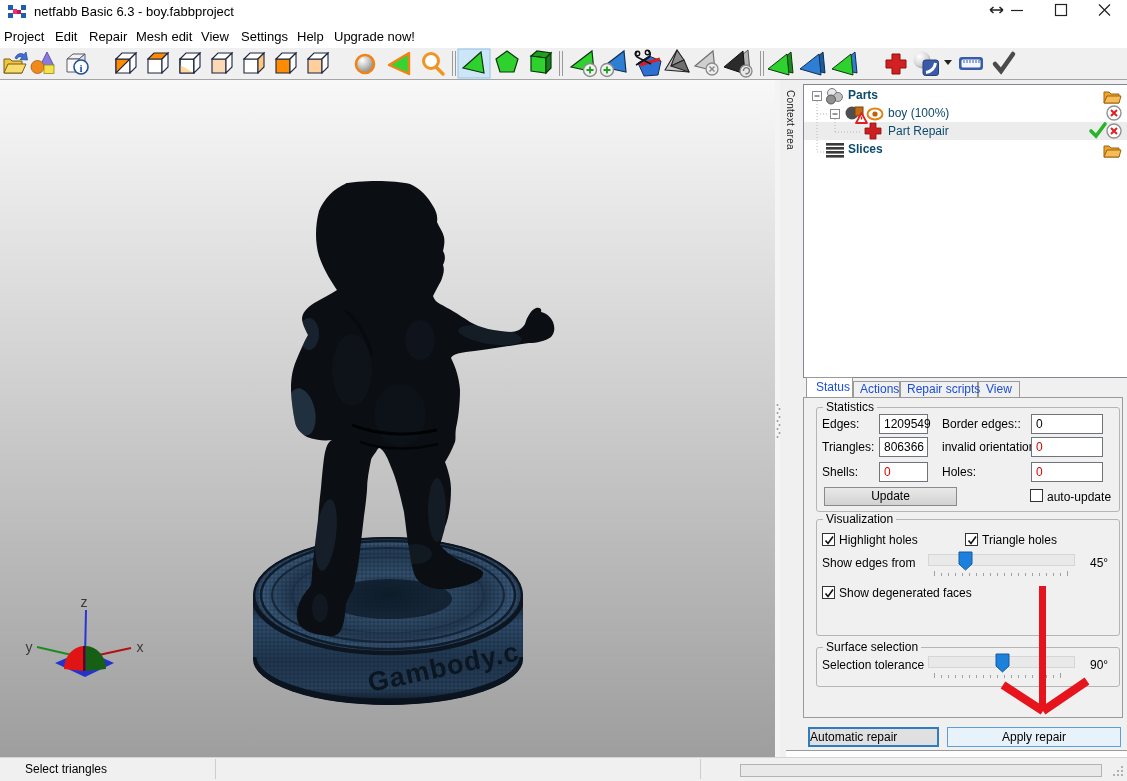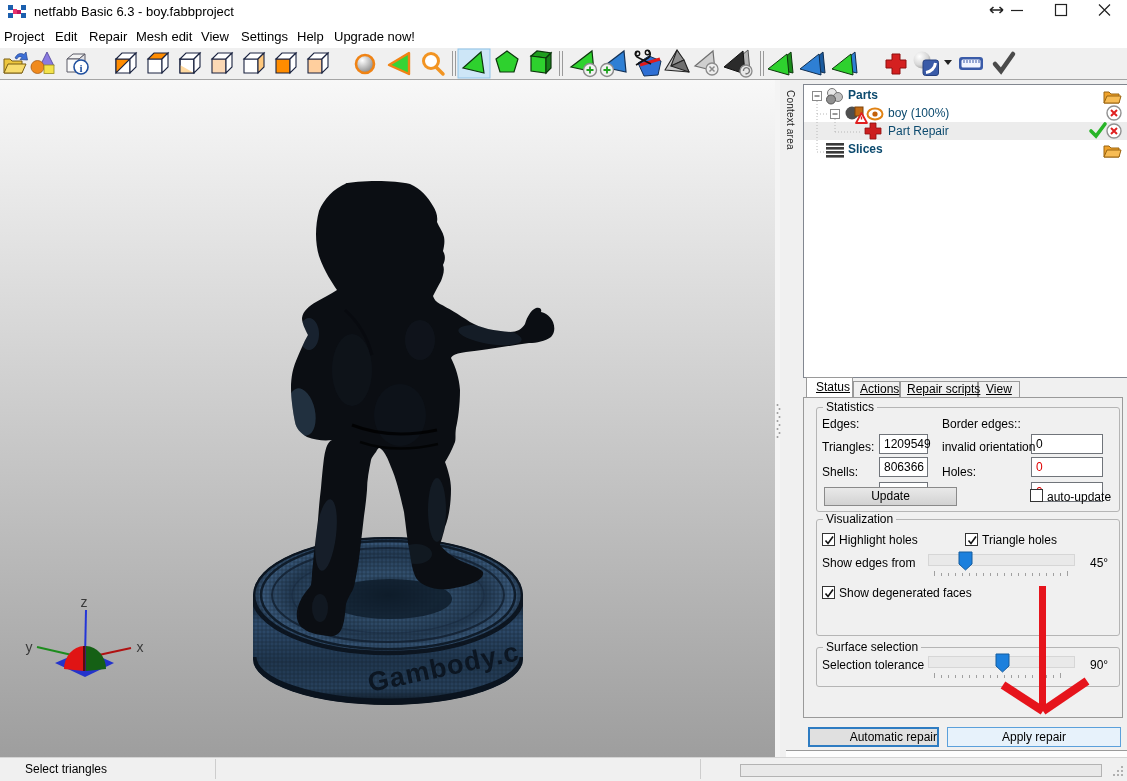--- a/index.html
+++ b/index.html
@@ -22,33 +22,33 @@
   
   #rightpanel{left:780px;top:80px;width:347px;height:677px;background:#f0f0f0;}
   #ctxlabel{left:783px;top:90px;width:13px;height:62px;font-size:10px;color:#222;
     writing-mode:vertical-rl;letter-spacing:0.2px;}
   
   #treebox{left:803px;top:84px;width:324px;height:292px;background:#ffffff;border:1px solid #828790;border-right:none;}
   .trow{position:absolute;left:0;width:324px;height:18px;font-size:12px;color:#0c4a6e;}
   .trow .txt{position:absolute;top:2px;}
   .bold{font-weight:bold;}
   
-  .tabtxt{position:absolute;font-size:12px;color:#000000;text-decoration:underline;}
+  .tabtxt{position:absolute;font-size:12px;color:#1d4ed8;}
   #tabpanel{left:803px;top:397px;width:318px;height:319px;background:#f0f0f0;border:1px solid #9a9a9a;}
   .grp{position:absolute;border:1px solid #b5b5b5;border-radius:3px;}
   .grplbl{position:absolute;top:-8px;left:6px;background:#f0f0f0;padding:0 3px;font-size:12px;color:#000;text-align:right;}
   .lbl{position:absolute;font-size:12px;color:#000;}
-  .inp{position:absolute;background:#fff;border:1px solid #70747a;font-size:12px;padding:2px 0 16px 4px;box-sizing:border-box;height:19px;margin-top:20px;}
+  .inp{position:absolute;background:#fff;border:1px solid #70747a;font-size:12px;padding:2px 0 16px 4px;box-sizing:border-box;height:19px;}
   .red{color:#e00000;}
   .cb{position:absolute;width:13px;height:13px;background:#fff;border:1px solid #333;box-sizing:border-box;}
   .cb svg{position:absolute;left:0px;top:0px;}
   .slider{position:absolute;height:12px;background:#e9e9e9;border:1px solid #d6d6d6;box-sizing:border-box;}
   
   #btn-auto{left:808px;top:727px;width:131px;height:20px;background:#e0e0e0;border:2px solid #2e7cc2;
-     font-size:12px;text-align:right;line-height:17px;box-sizing:border-box;}
+     font-size:12px;text-align:left;line-height:17px;box-sizing:border-box;}
   #btn-apply{left:947px;top:727px;width:174px;height:20px;background:#e7f2fb;border:1px solid #5ba0db;
      font-size:12px;text-align:center;line-height:18px;box-sizing:border-box;}
   
   #statusbar{left:0;top:757px;width:1127px;height:24px;background:#f0f0f0;border-top:1px solid #d4d4d4;}
   #statustext{left:25px;top:762px;font-size:12px;color:#000;}
   .vsep{position:absolute;top:759px;width:1px;height:20px;background:#cdcdcd;}
   #statbox{left:740px;top:764px;width:360px;height:11px;background:#e9e9e9;border:1px solid #b3b3b3;}
 </style>
 </head>
 <body>

